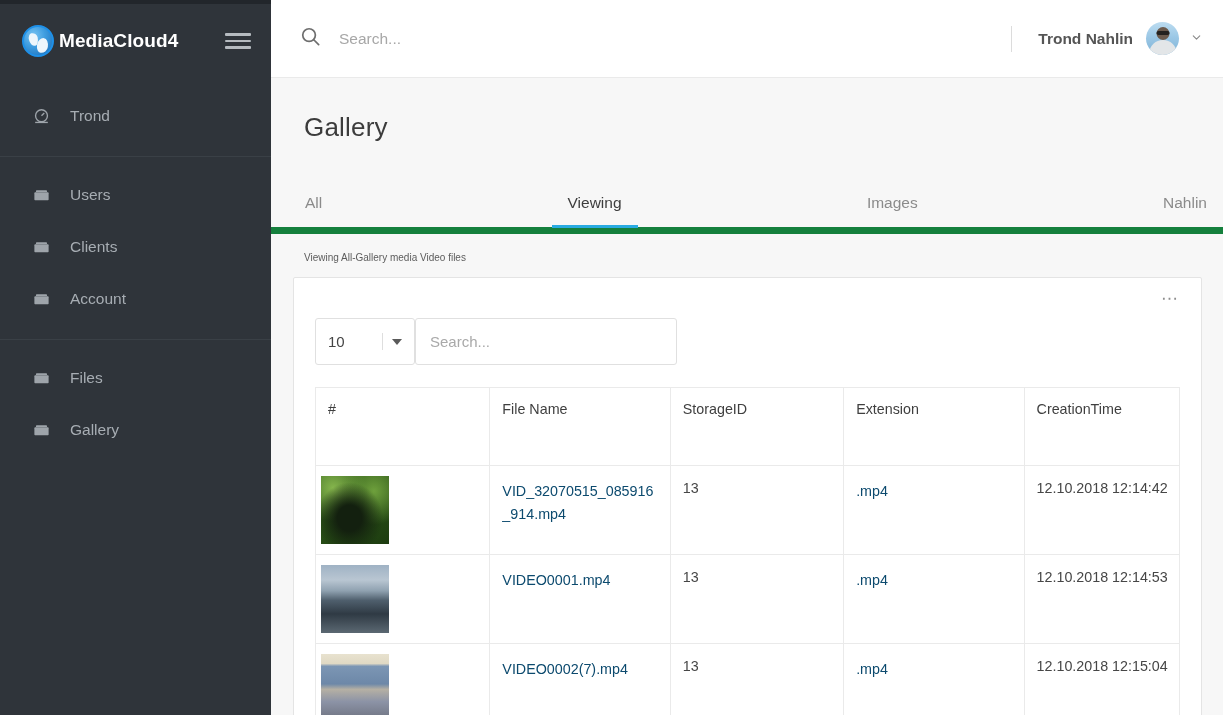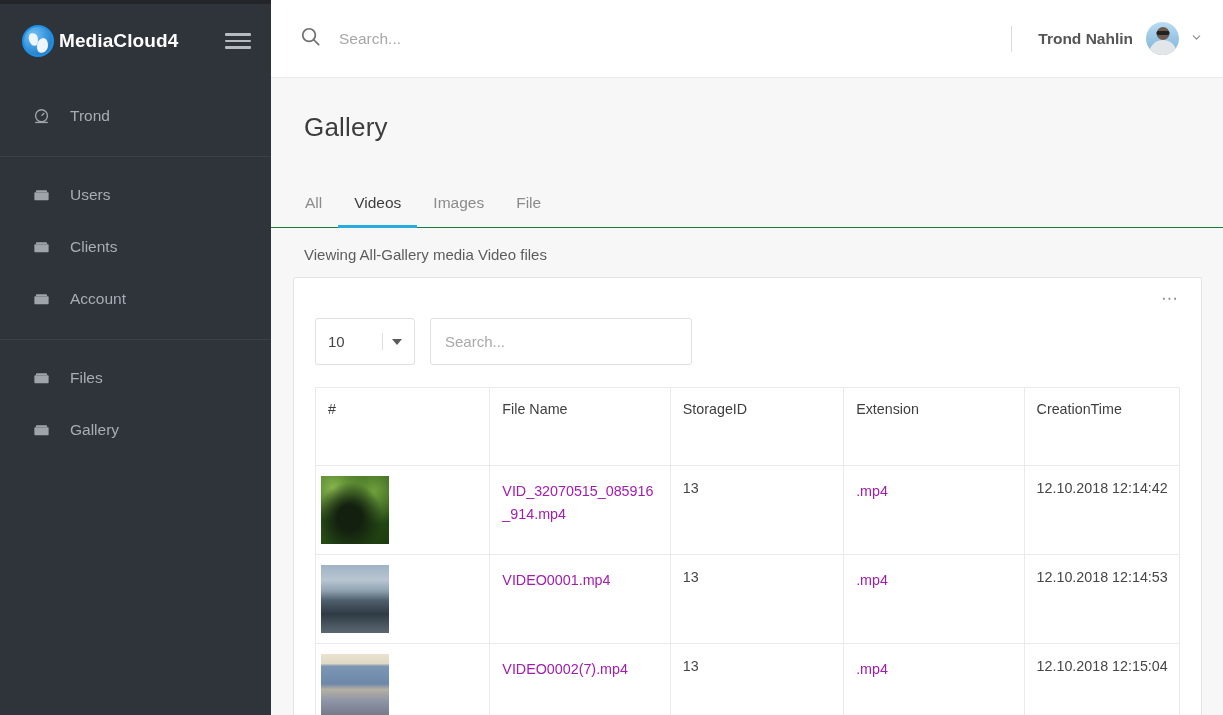--- a/index.html
+++ b/index.html
@@ -110,52 +110,52 @@
   .chev { margin-left: 11px; cursor: pointer; }
 
   .content { flex: 1 1 auto; overflow: hidden; padding: 0 0 0 0; }
   .page-title {
     font-size: 26px; color: #3c3c3c; font-weight: normal;
     padding: 34px 0 0 33px; letter-spacing: .2px;
   }
 
   .tabs {
     margin: 38px 0 0 0; padding: 0 0 0 18px;
-    border-bottom: 1px solid #15803d;
-    display: flex; align-items: flex-end;
+    border-bottom: 7px solid #15803d;
+    display: flex; align-items: flex-end; justify-content: space-between;
   }
   .tab {
     padding: 13px 16px 13px 16px;
     font-size: 15.5px; color: #8b8b8b; cursor: pointer;
     border-bottom: 3px solid transparent;
     margin-bottom: -1px;
   }
   .tab.active { color: #3d3d3d; border-bottom-color: #29ABE2; }
 
   .viewing-text {
-    font-size: 15px; color: #5c5c5c;
+    font-size: 10px; color: #5c5c5c;
     padding: 18px 0 0 33px;
   }
 
   .card {
     margin: 14px 21px 0 22px;
     background: #fff;
     border: 1px solid #e4e4e4;
     border-radius: 2px;
     min-height: 430px;
     position: relative;
   }
   .card-menu {
     position: absolute; right: 12px; top: 10px;
     padding: 6px 10px; cursor: pointer;
     color: #8d8d8d; font-size: 17px; line-height: 10px; letter-spacing: 1px;
   }
   .card-controls {
     display: flex; align-items: center;
-    padding: 40px 0 0 21px; gap: 15px;
+    padding: 40px 0 0 21px; gap: 0;
   }
   .len-select {
     width: 100px; height: 47px;
     border: 1px solid #e0e0e0; border-radius: 3px;
     display: flex; align-items: center; padding: 0 12px;
     cursor: pointer; background: #fff;
   }
   .len-value { font-size: 15px; color: #444; }
   .len-sep { margin-left: auto; width: 1px; height: 17px; background: #dedede; }
   .caret-down {
@@ -181,21 +181,21 @@
     padding: 14px 10px 14px 12px;
     font-size: 14.3px; color: #464646; font-weight: normal;
   }
   table.grid th { padding-top: 13px; padding-bottom: 13px; color: #3f3f3f; }
   table.grid td.c-thumb { width: 173px; padding: 10px 10px 10px 5px; }
   table.grid td.c-name { width: 179px; }
   table.grid td.c-stor { width: 172px; }
   table.grid td.c-ext  { width: 179px; }
   table.grid td.c-time { width: 145px; white-space: nowrap; }
   table.grid tr { height: 78px; }
-  .cell-link { color: #a21caf; cursor: pointer; word-break: break-all; line-height: 23px; }
+  .cell-link { color: #0c4a6e; cursor: pointer; word-break: break-all; line-height: 23px; }
 
   .thumb {
     width: 68px; height: 68px; display: block;
     background: #cfd4d8;
   }
   .thumb.t1 {
     background:
       radial-gradient(ellipse at 42% 62%, #13200f 0%, #13200f 22%, rgba(19,32,15,0) 60%),
       radial-gradient(circle at 78% 22%, #6ea03c 0%, rgba(110,160,60,0) 45%),
       radial-gradient(circle at 18% 18%, #86b64d 0%, rgba(134,182,77,0) 42%),
@@ -317,23 +317,23 @@
           </svg>
         </span>
       </div>
     </header>
 
     <div class="content">
       <h1 class="page-title">Gallery</h1>
 
       <div class="tabs">
         <div class="tab">All</div>
-        <div class="tab active">Videos</div>
+        <div class="tab active">Viewing</div>
         <div class="tab">Images</div>
-        <div class="tab">File</div>
+        <div class="tab">Nahlin</div>
       </div>
 
       <div class="viewing-text">Viewing All-Gallery media Video files</div>
 
       <section class="card">
         <div class="card-menu">⋯</div>
 
         <div class="card-controls">
           <div class="len-select">
             <span class="len-value">10</span>

